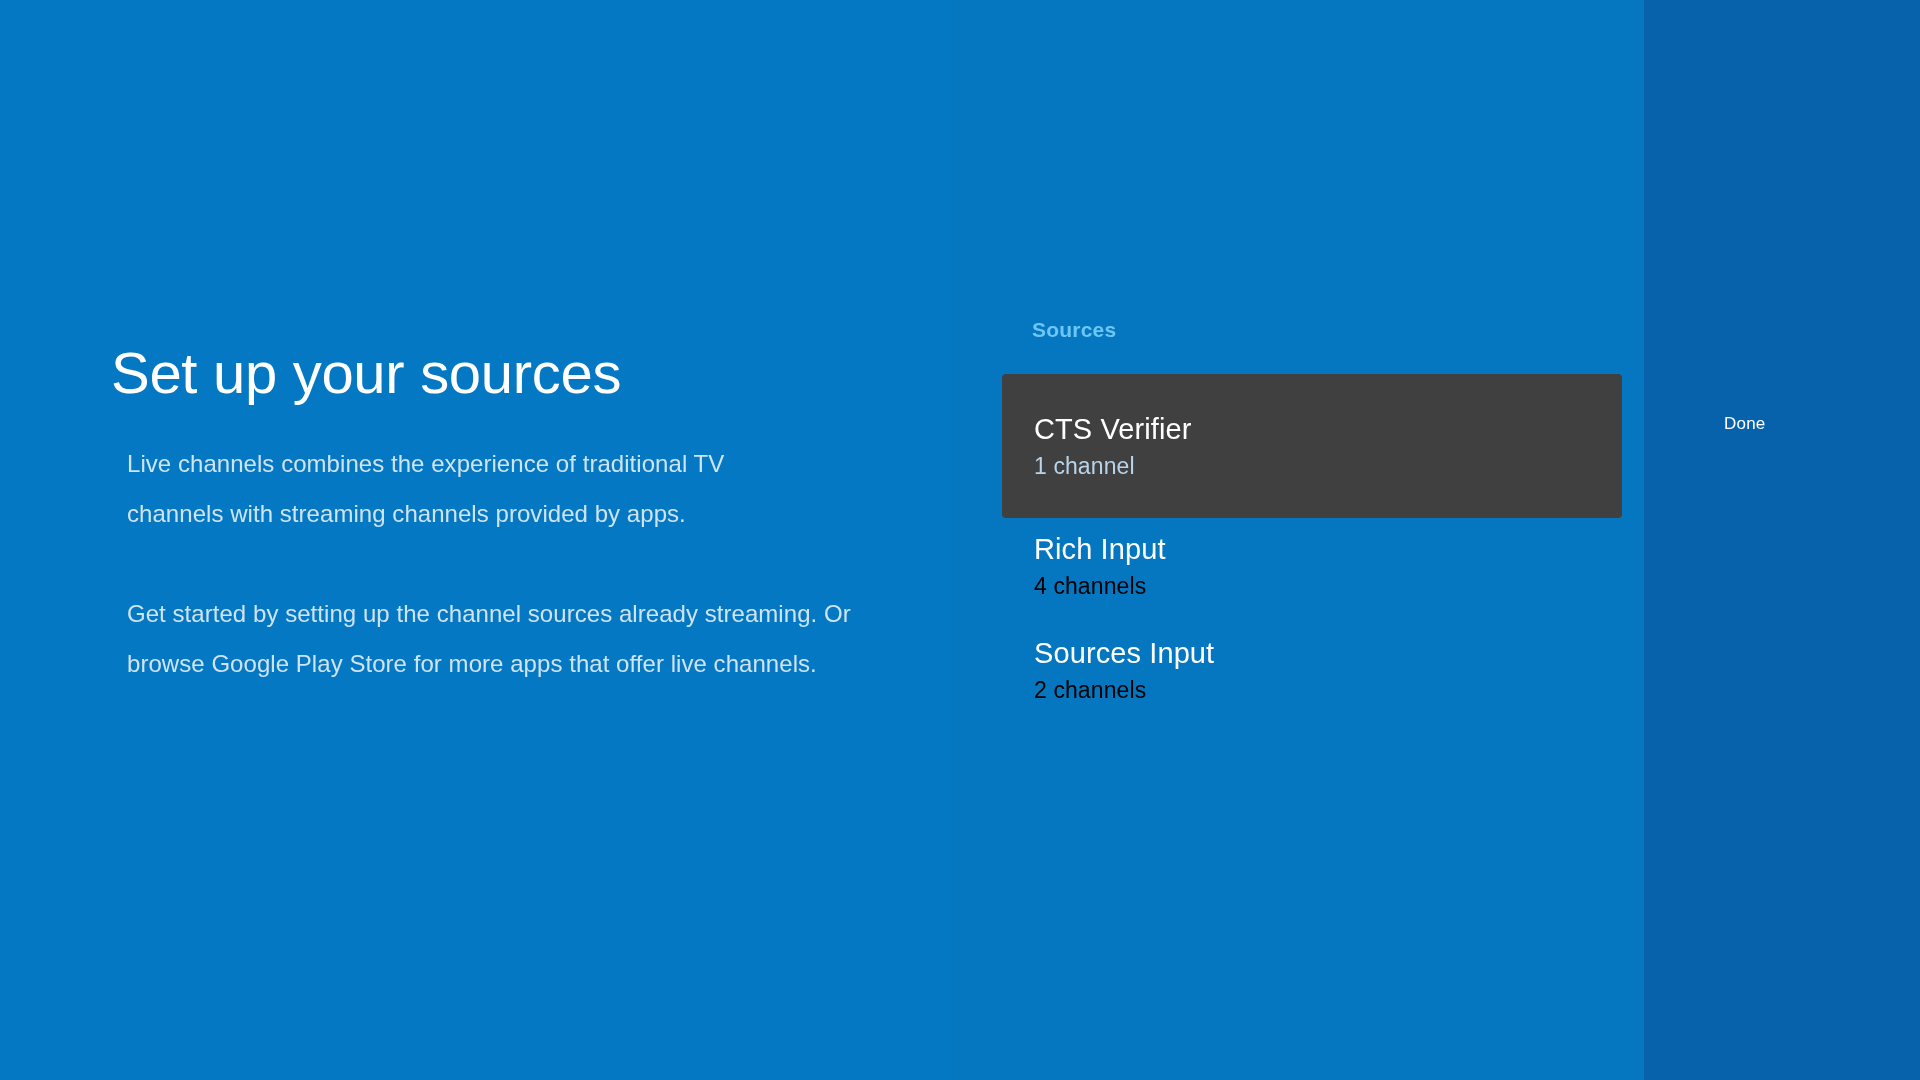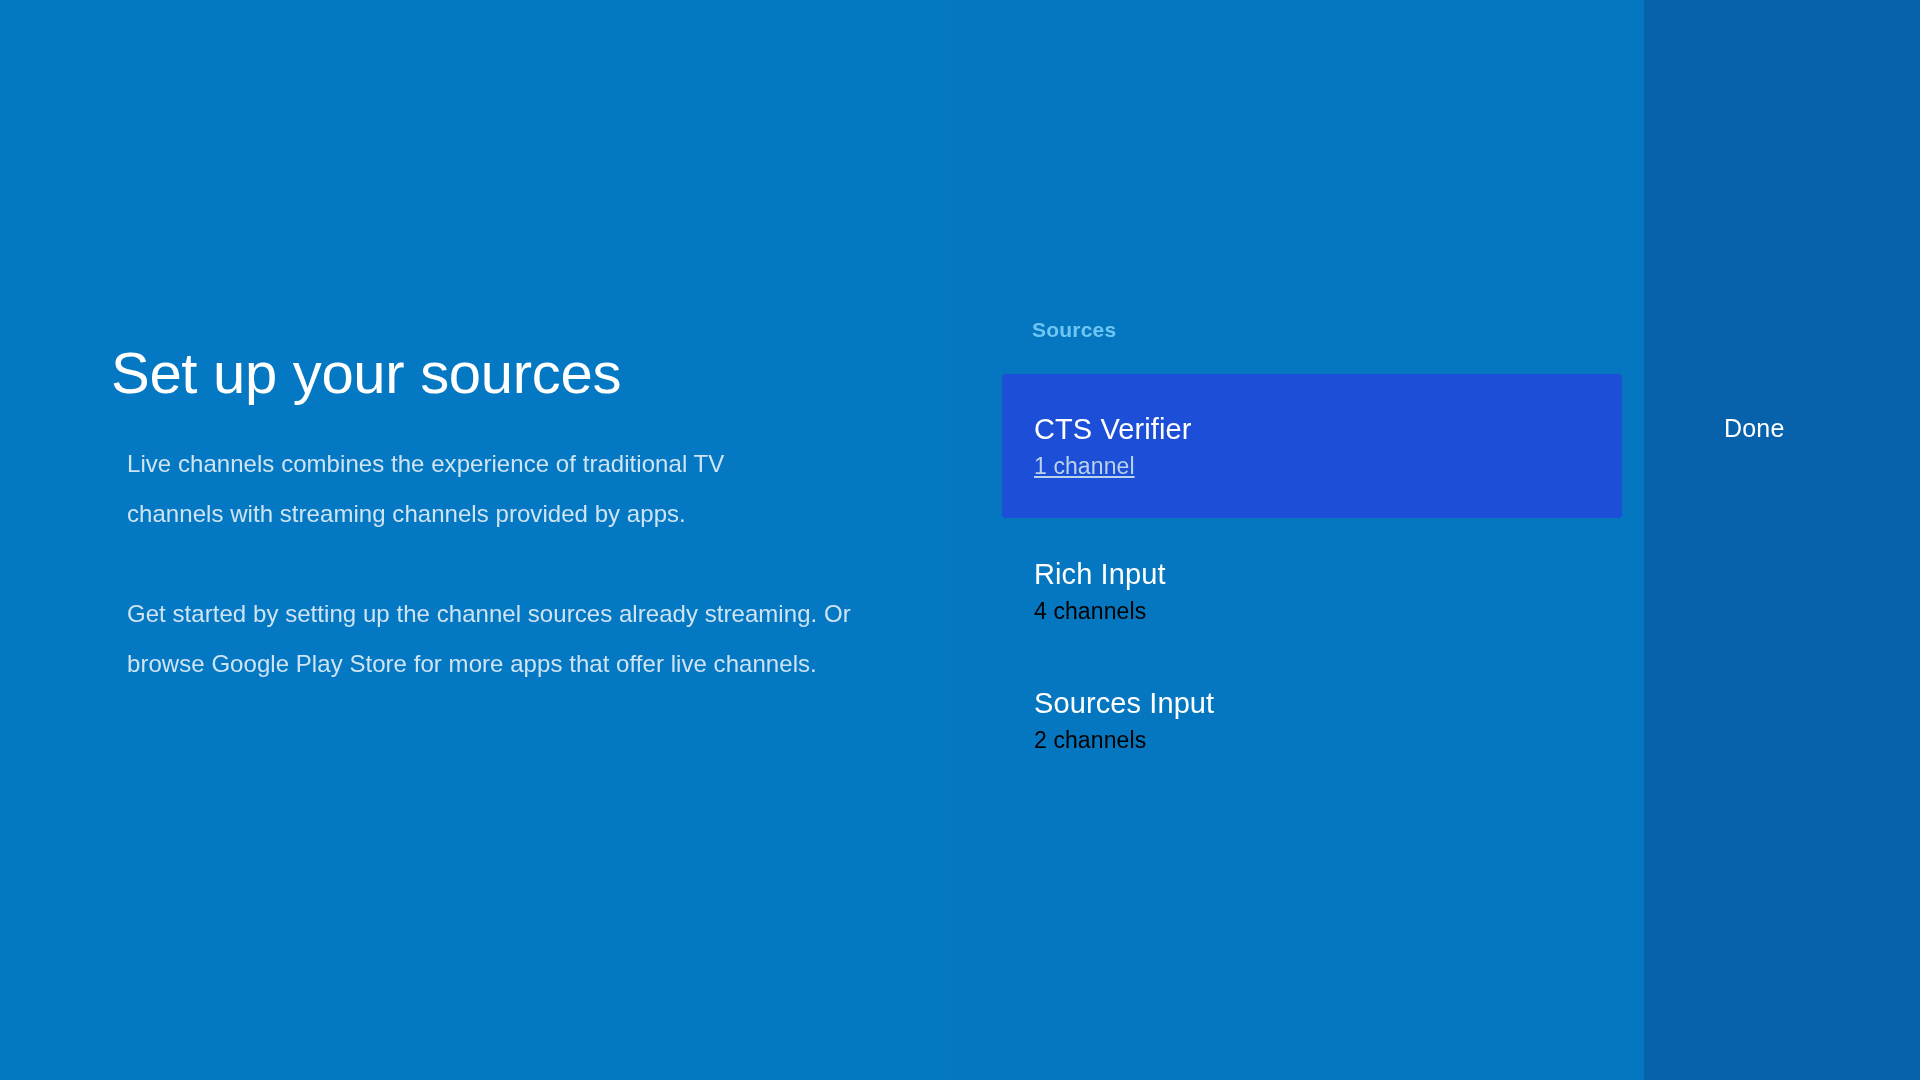--- a/index.html
+++ b/index.html
@@ -86,58 +86,58 @@
     position: relative;
     box-sizing: border-box;
     padding: 38px 0 38px 32px;
     margin-left: -28px;
     width: 620px;
     border-radius: 4px;
     background: transparent;
   }
 
   .source-item.selected {
-    background: #1d4ed8;
+    background: #404040;
   }
 
   .source-name {
     font-size: 29px;
     font-weight: 400;
     color: #ffffff;
     line-height: 34px;
     letter-spacing: 0.1px;
   }
 
   .source-sub {
     margin-top: 6px;
     font-size: 23px;
     font-weight: 400;
     color: #000000;
     line-height: 28px;
     letter-spacing: 0.1px;
   }
 
-  .source-item.selected .source-sub { color: #b9d4ea; text-decoration: underline; }
+  .source-item.selected .source-sub { color: #b9d4ea; }
 
-  .source-item.plain { padding-top: 39px; padding-bottom: 22px; }
+  .source-item.plain { padding-top: 14px; padding-bottom: 22px; }
 
   
   .action-col {
     position: absolute;
     left: 1644px;
     top: 0;
     width: 276px;
     height: 1080px;
   }
 
   .done-button {
     position: absolute;
     left: 70px;
     top: 408px;
-    font-size: 25px;
+    font-size: 17px;
     font-weight: 400;
     color: #ffffff;
     letter-spacing: 0.2px;
     background: transparent;
     border: none;
     padding: 6px 10px;
     font-family: "Liberation Sans", sans-serif;
     cursor: pointer;
   }
 </style>

